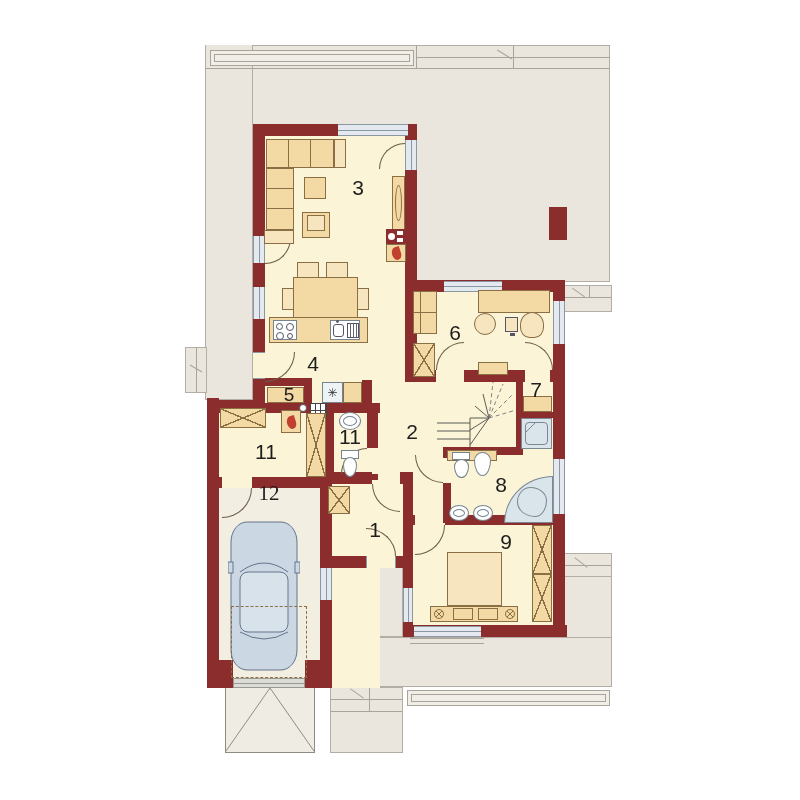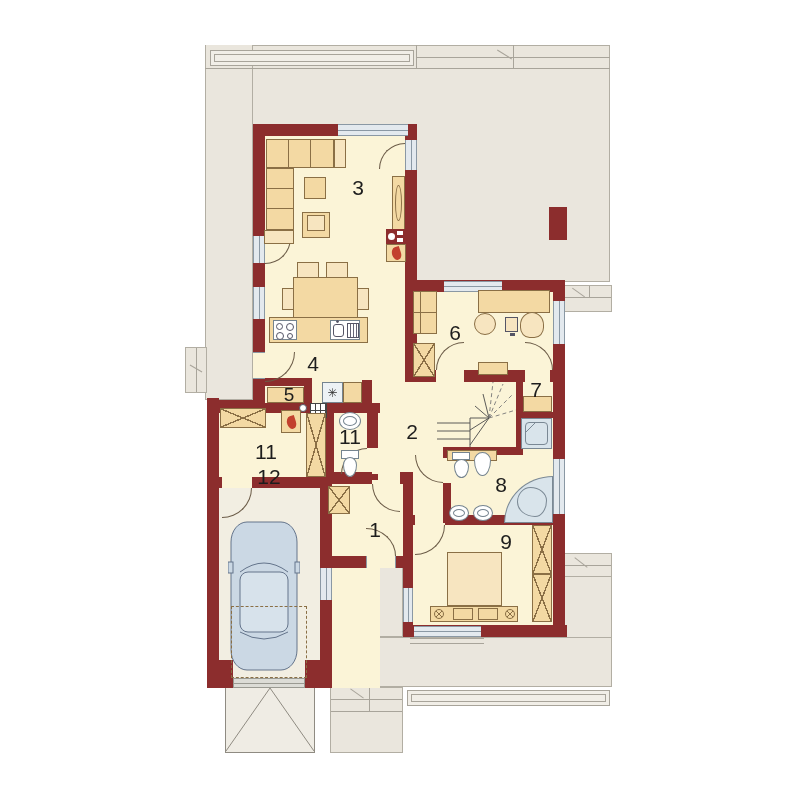--- a/index.html
+++ b/index.html
@@ -292,15 +292,15 @@
   <div class="abs lbl" style="left:412px;top:432px;">2</div>
   <div class="abs lbl" style="left:358px;top:188px;">3</div>
   <div class="abs lbl" style="left:313px;top:364px;">4</div>
   <div class="abs lbl" style="left:289px;top:395px;font-size:19px;">5</div>
   <div class="abs lbl" style="left:455px;top:333px;">6</div>
   <div class="abs lbl" style="left:536px;top:390px;">7</div>
   <div class="abs lbl" style="left:501px;top:485px;">8</div>
   <div class="abs lbl" style="left:506px;top:542px;">9</div>
   <div class="abs lbl" style="left:350px;top:437px;">11</div>
   <div class="abs lbl" style="left:266px;top:452px;">11</div>
-  <div class="abs lbl" style="left:269px;top:477px;">12</div>
+  <div class="abs lbl" style="left:269px;top:493px;font-family:Liberation Serif, serif;">12</div>
 
 </div>
 
 </body></html>

